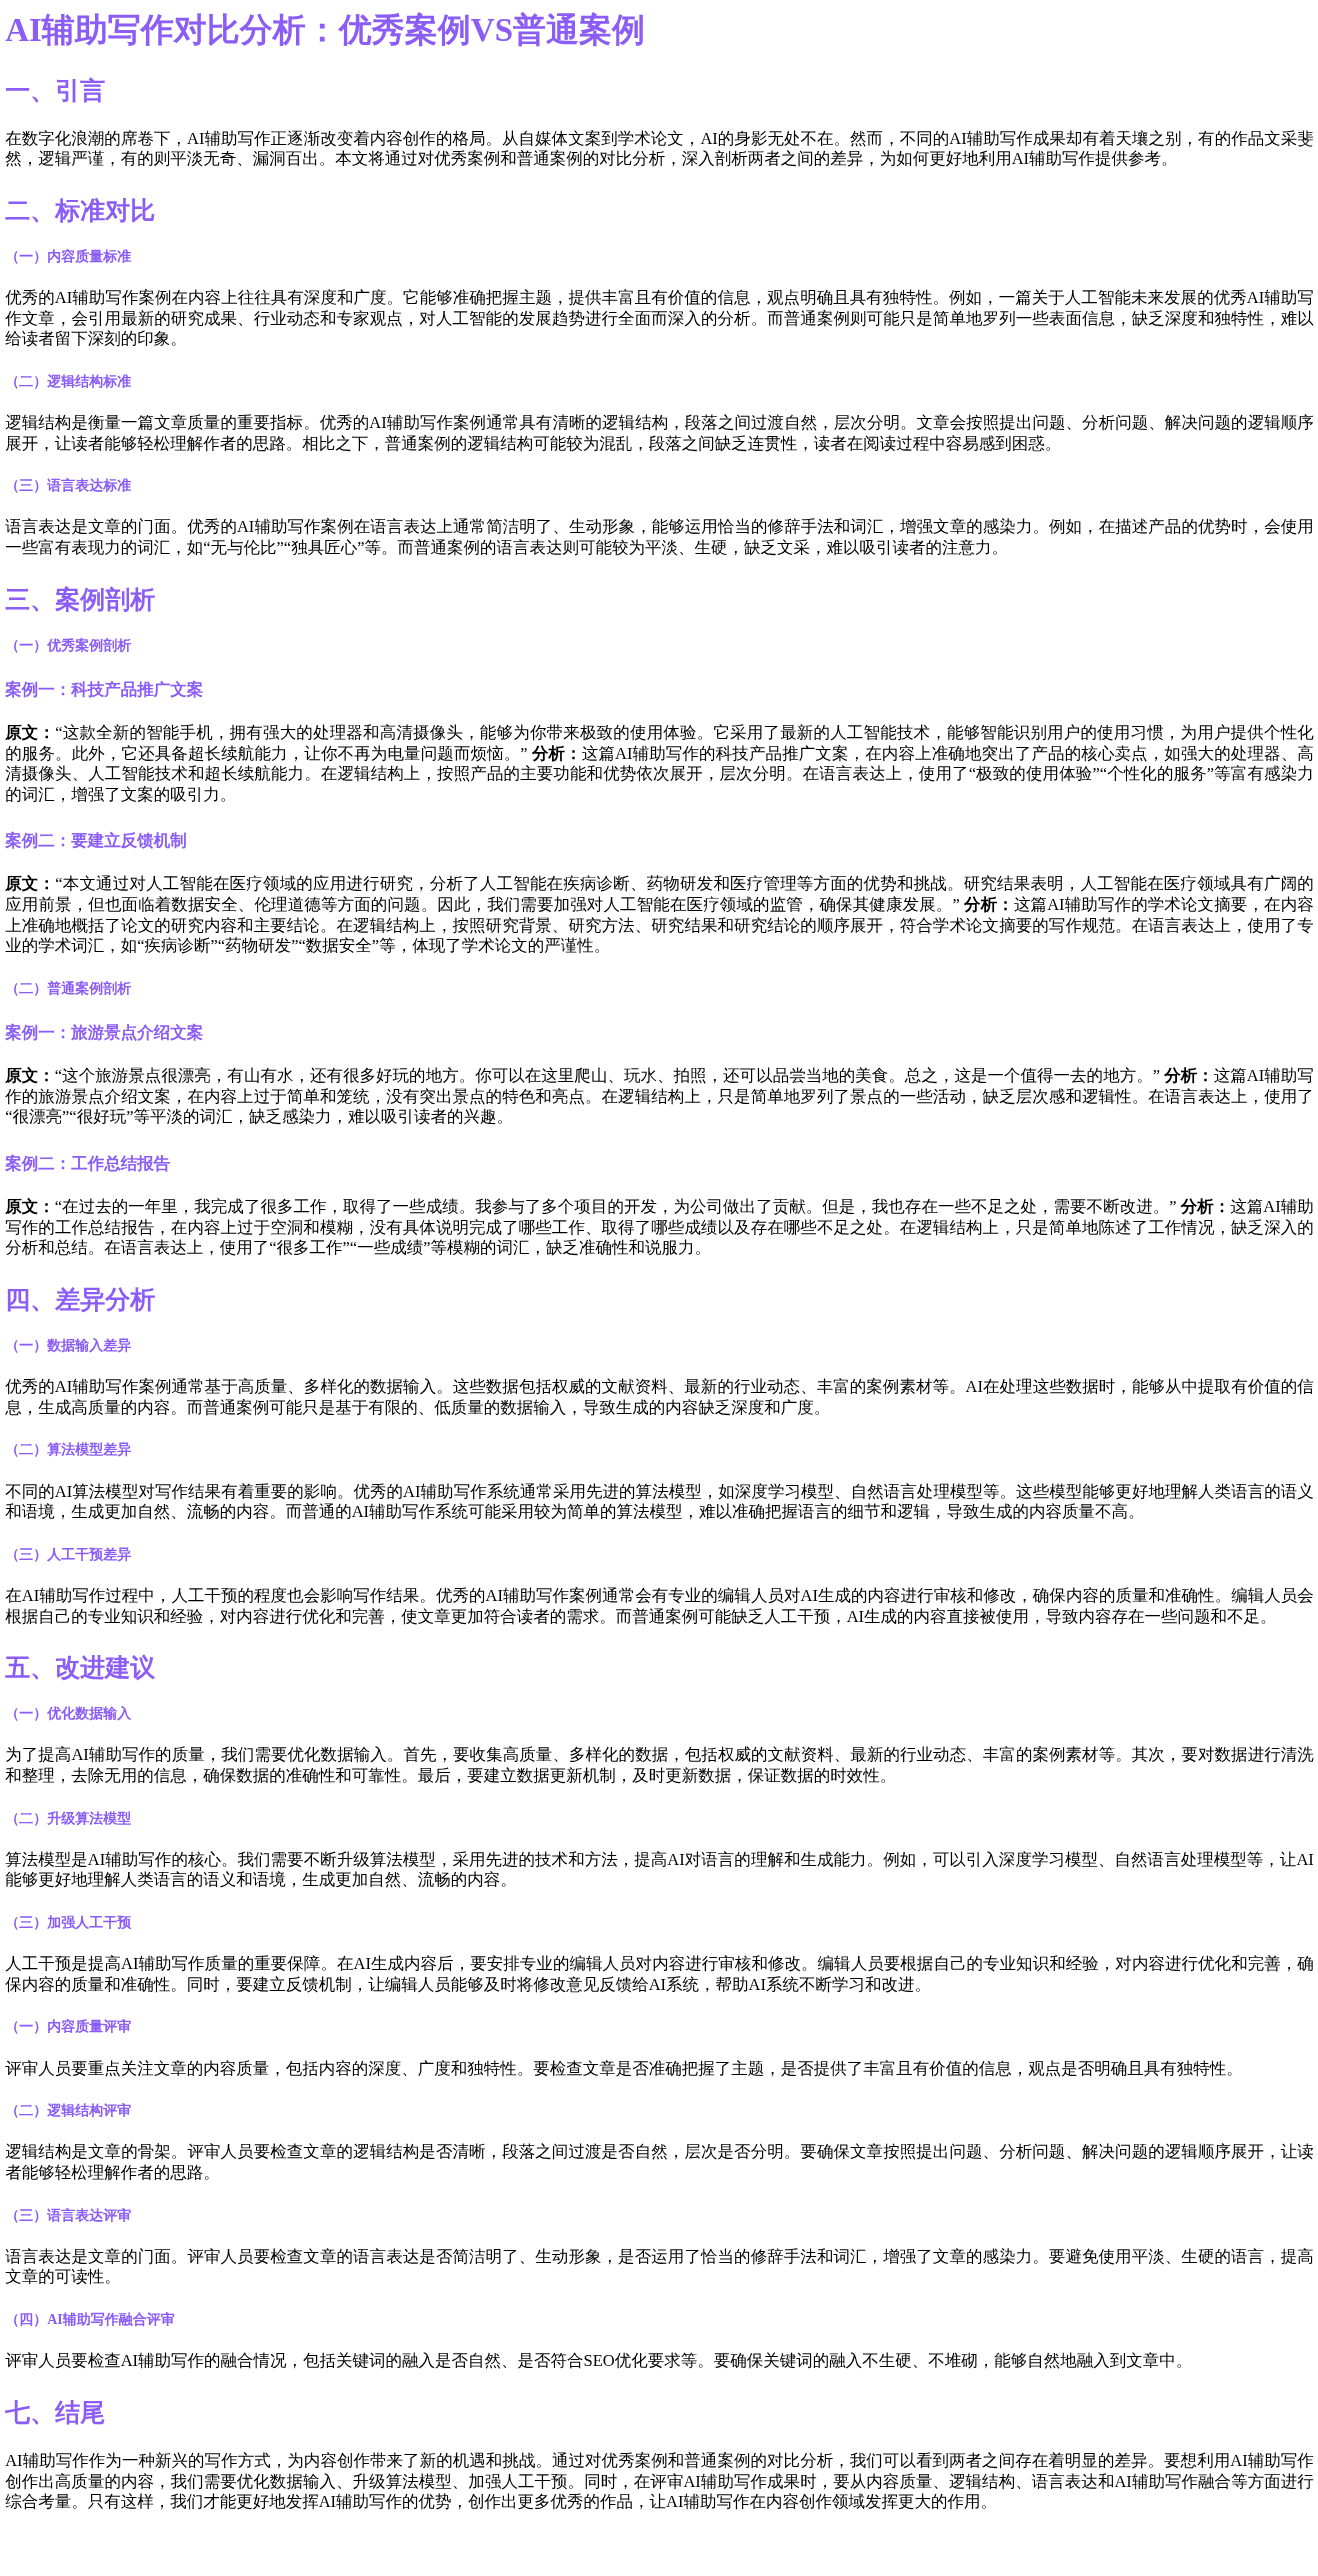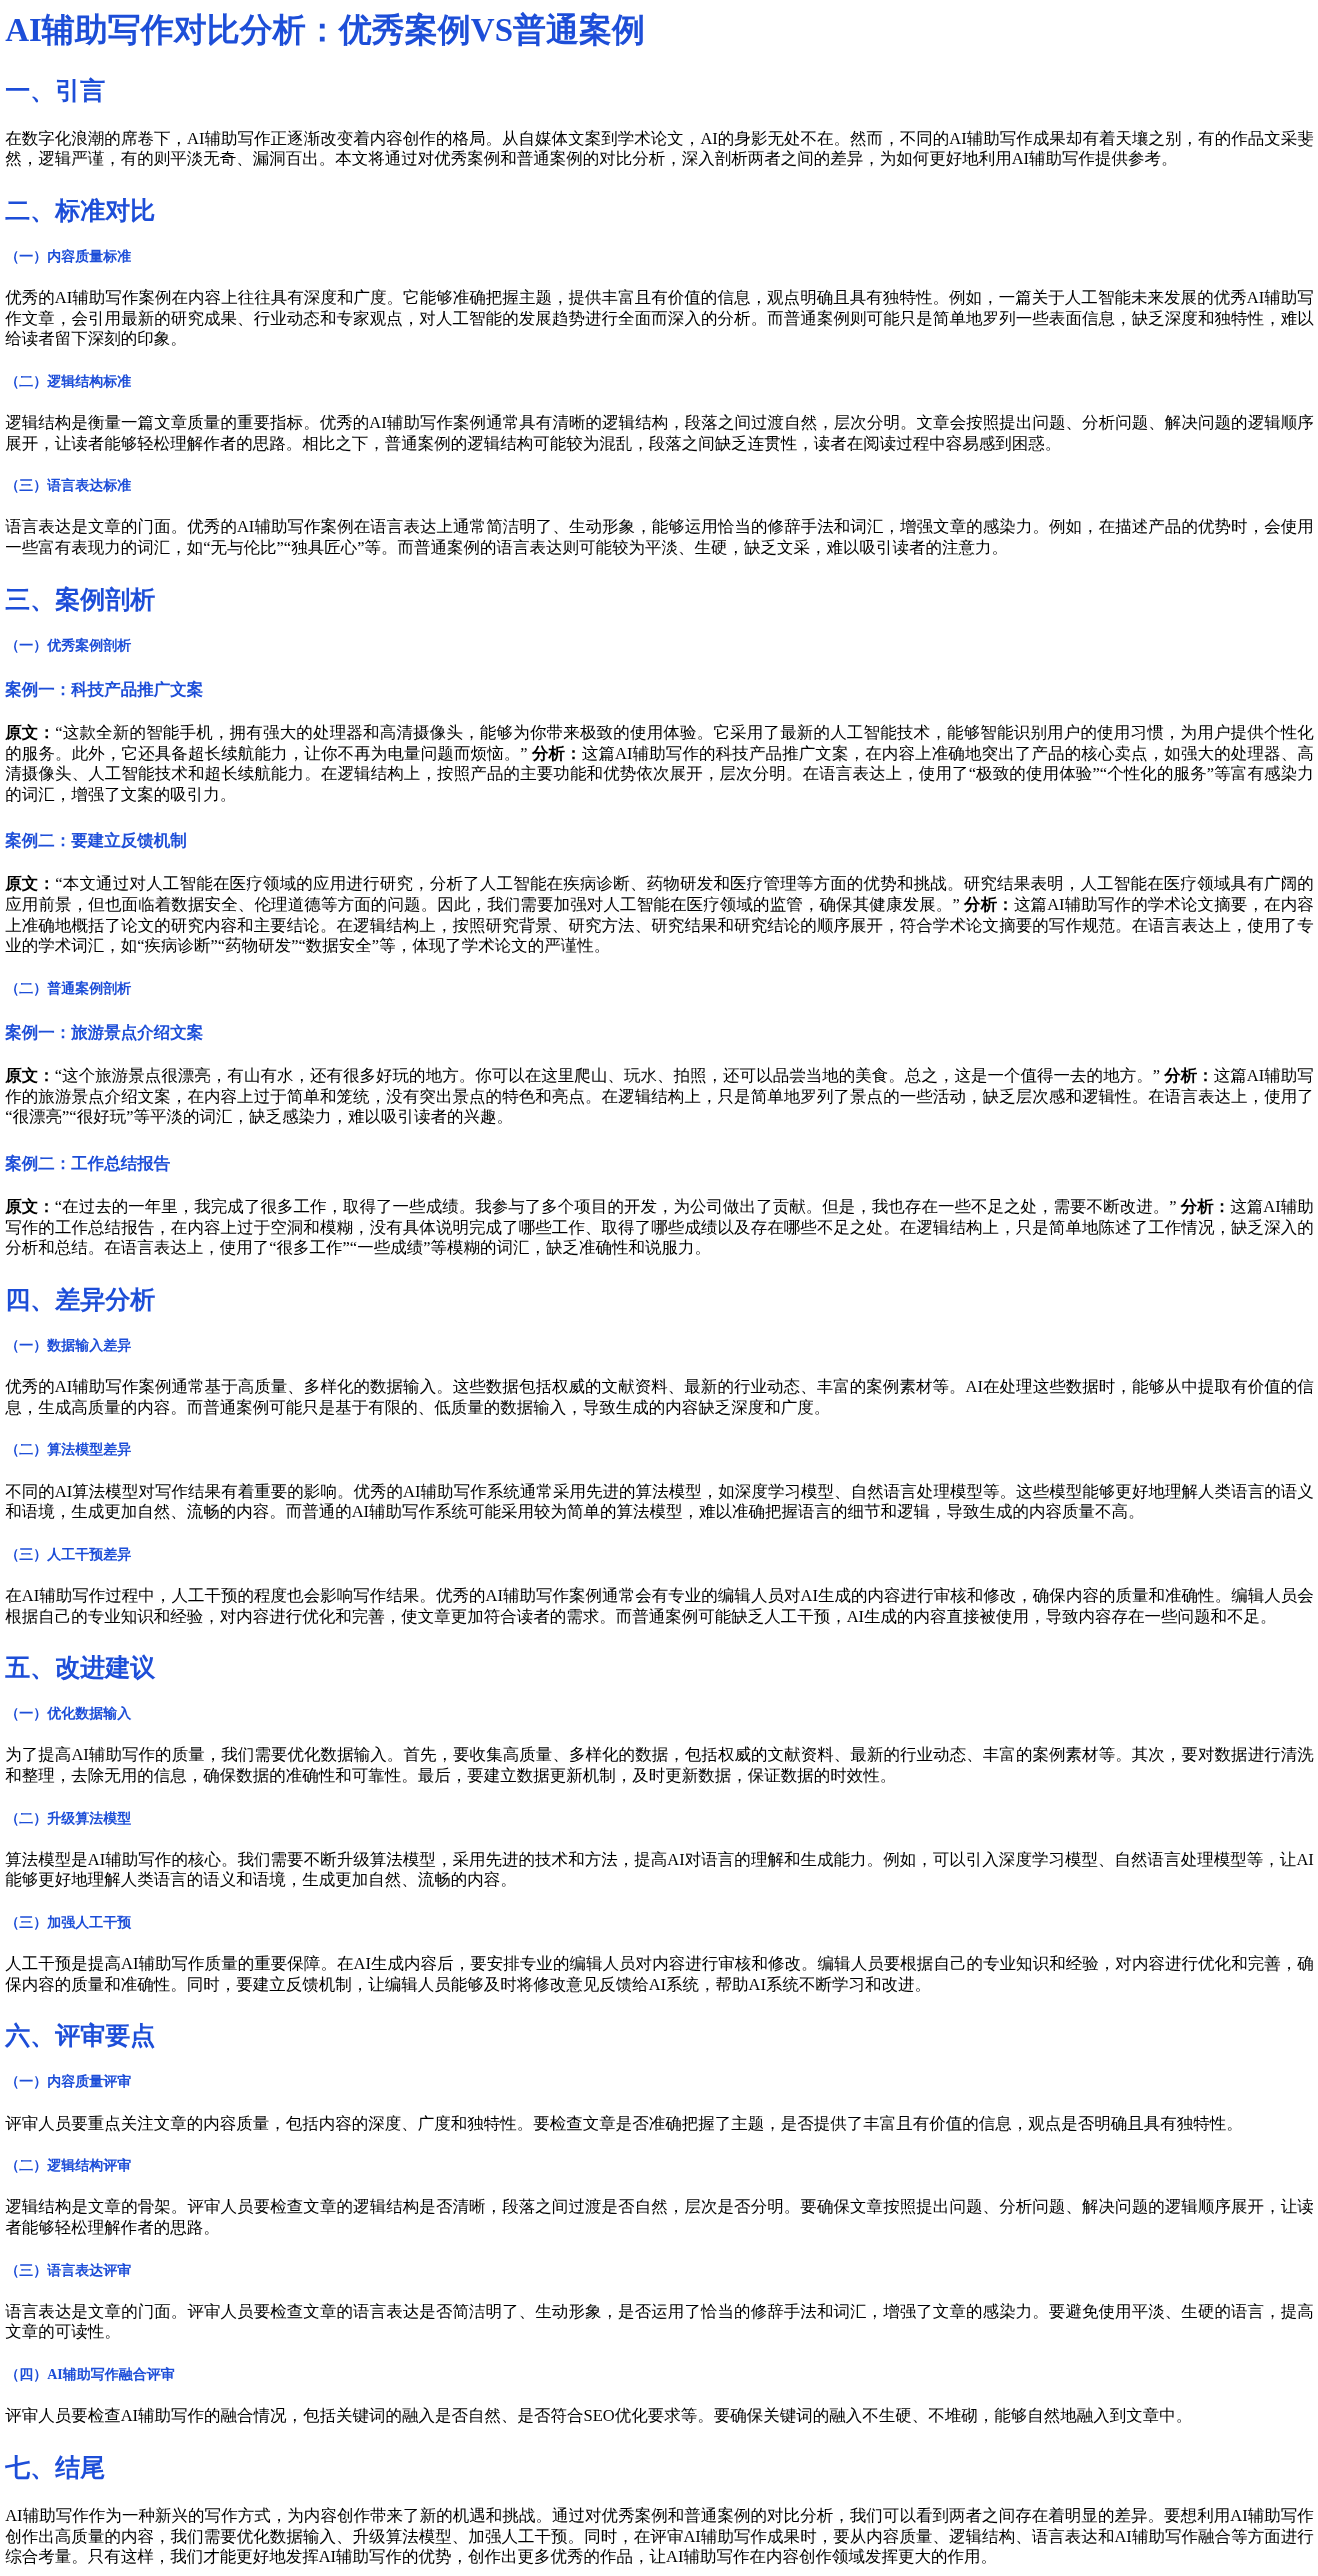--- a/index.html
+++ b/index.html
@@ -13,21 +13,21 @@
     padding: 3.1px 5.2px 31px 5.2px;
     font-family: "Liberation Serif", "DejaVu Serif", serif;
     font-size: 16.5px;
     line-height: 20.6px;
     -webkit-font-smoothing: antialiased;
   }
   article { display: block; }
   h1, h2, h3, h4 {
     font-family: "Liberation Serif", "DejaVu Serif", serif;
     font-weight: bold;
-    color: #1d4ed8;
+    color: #8b5cf6;
     line-height: 1.16;
   }
   h1 { font-size: 33px; margin: 8.2px 0 24px 0; }
   h2 { font-size: 25px; margin: 26px 0 24px 0; }
   h3 { font-size: 14px; margin: 24px 0 23px 0; }
   h4 { font-size: 16.5px; margin: 26px 0 24px 0; }
   p  { font-size: 16.5px; line-height: 20.6px; margin: 20.6px 0; text-align: justify; text-justify: inter-ideograph; }
   p strong { font-weight: bold; }
   section { display: block; }
 </style>
@@ -96,21 +96,20 @@
     <p>为了提高AI辅助写作的质量，我们需要优化数据输入。首先，要收集高质量、多样化的数据，包括权威的文献资料、最新的行业动态、丰富的案例素材等。其次，要对数据进行清洗和整理，去除无用的信息，确保数据的准确性和可靠性。最后，要建立数据更新机制，及时更新数据，保证数据的时效性。</p>
 
     <h3>（二）升级算法模型</h3>
     <p>算法模型是AI辅助写作的核心。我们需要不断升级算法模型，采用先进的技术和方法，提高AI对语言的理解和生成能力。例如，可以引入深度学习模型、自然语言处理模型等，让AI能够更好地理解人类语言的语义和语境，生成更加自然、流畅的内容。</p>
 
     <h3>（三）加强人工干预</h3>
     <p>人工干预是提高AI辅助写作质量的重要保障。在AI生成内容后，要安排专业的编辑人员对内容进行审核和修改。编辑人员要根据自己的专业知识和经验，对内容进行优化和完善，确保内容的质量和准确性。同时，要建立反馈机制，让编辑人员能够及时将修改意见反馈给AI系统，帮助AI系统不断学习和改进。</p>
   </section>
 
   <section>
-    <h2>六、评审要点</h2>
 
     <h3>（一）内容质量评审</h3>
     <p>评审人员要重点关注文章的内容质量，包括内容的深度、广度和独特性。要检查文章是否准确把握了主题，是否提供了丰富且有价值的信息，观点是否明确且具有独特性。</p>
 
     <h3>（二）逻辑结构评审</h3>
     <p>逻辑结构是文章的骨架。评审人员要检查文章的逻辑结构是否清晰，段落之间过渡是否自然，层次是否分明。要确保文章按照提出问题、分析问题、解决问题的逻辑顺序展开，让读者能够轻松理解作者的思路。</p>
 
     <h3>（三）语言表达评审</h3>
     <p>语言表达是文章的门面。评审人员要检查文章的语言表达是否简洁明了、生动形象，是否运用了恰当的修辞手法和词汇，增强了文章的感染力。要避免使用平淡、生硬的语言，提高文章的可读性。</p>
 

